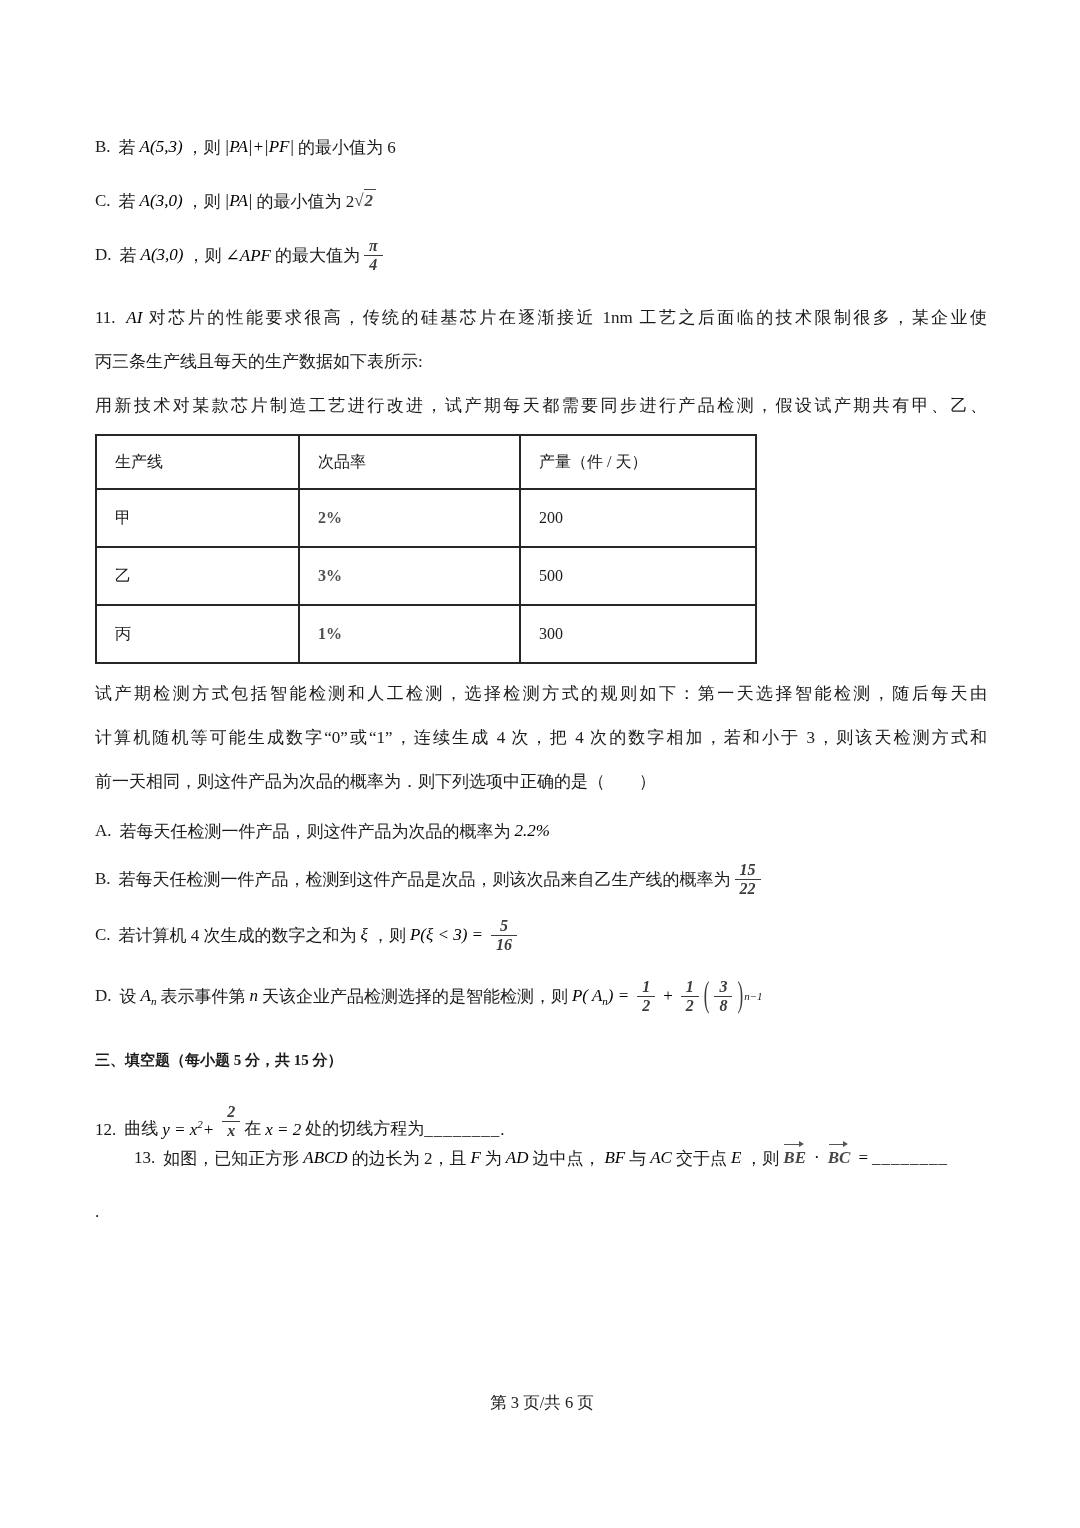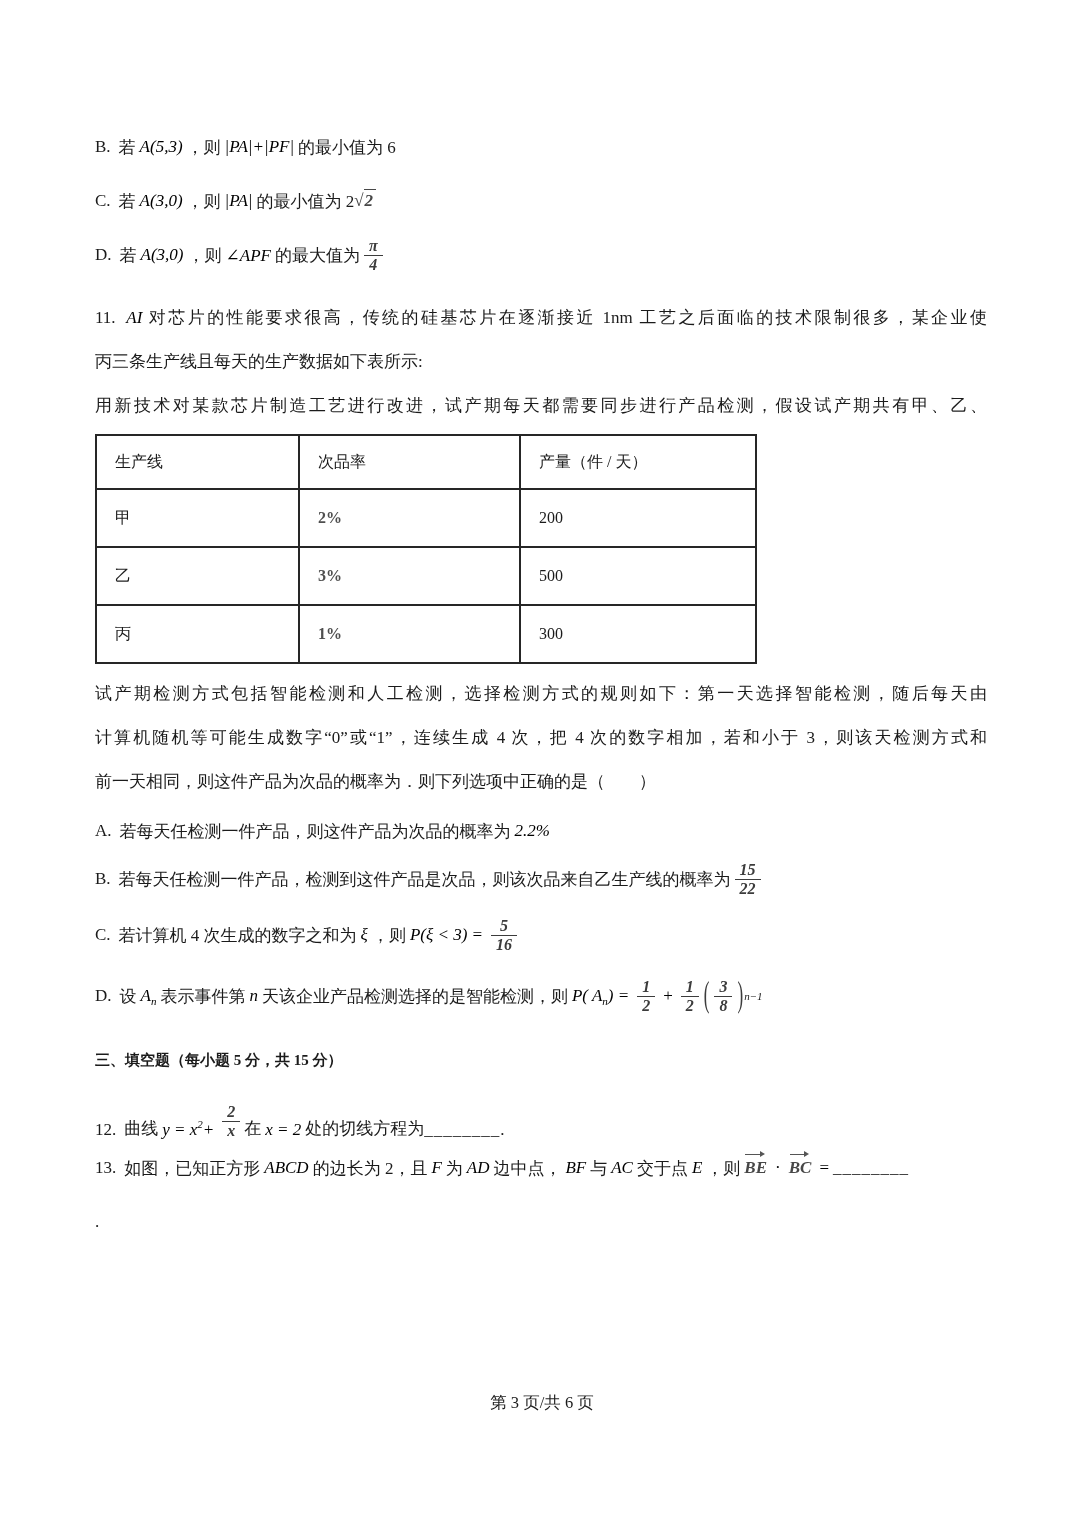--- a/index.html
+++ b/index.html
@@ -65,21 +65,21 @@
     font-size: 16px; vertical-align: middle;
   }
   .gtable .hrow td { height: 54px; }
   .gtable .drow td { height: 58px; }
   .c1 { width: 203px; } .c2 { width: 221px; } .c3 { width: 236px; }
   .pct { font-weight: 600; color: #4f4f4f; }
 
   .sec-title { font-weight: 700; font-size: 15px; margin-top: 16px; height: 32px; display:flex; align-items:center; }
 
   .q12row { margin-top: 6px; height: 58px; display: flex; align-items: flex-end; }
-  .q13row { margin-top: 10px; height: 36px; display: flex; align-items: center; }
+  .q13row { height: 36px; display: flex; align-items: center; justify-content: center; }
   .stray { margin-top: 26px; height: 20px; }
 
   .blank { letter-spacing: 1px; }
 
   .footer {
     position: absolute; left: 4px; right: 0; top: 1392px;
     text-align: center; font-size: 16.5px; color: #1b1b1b;
   }
 </style>
 </head>

